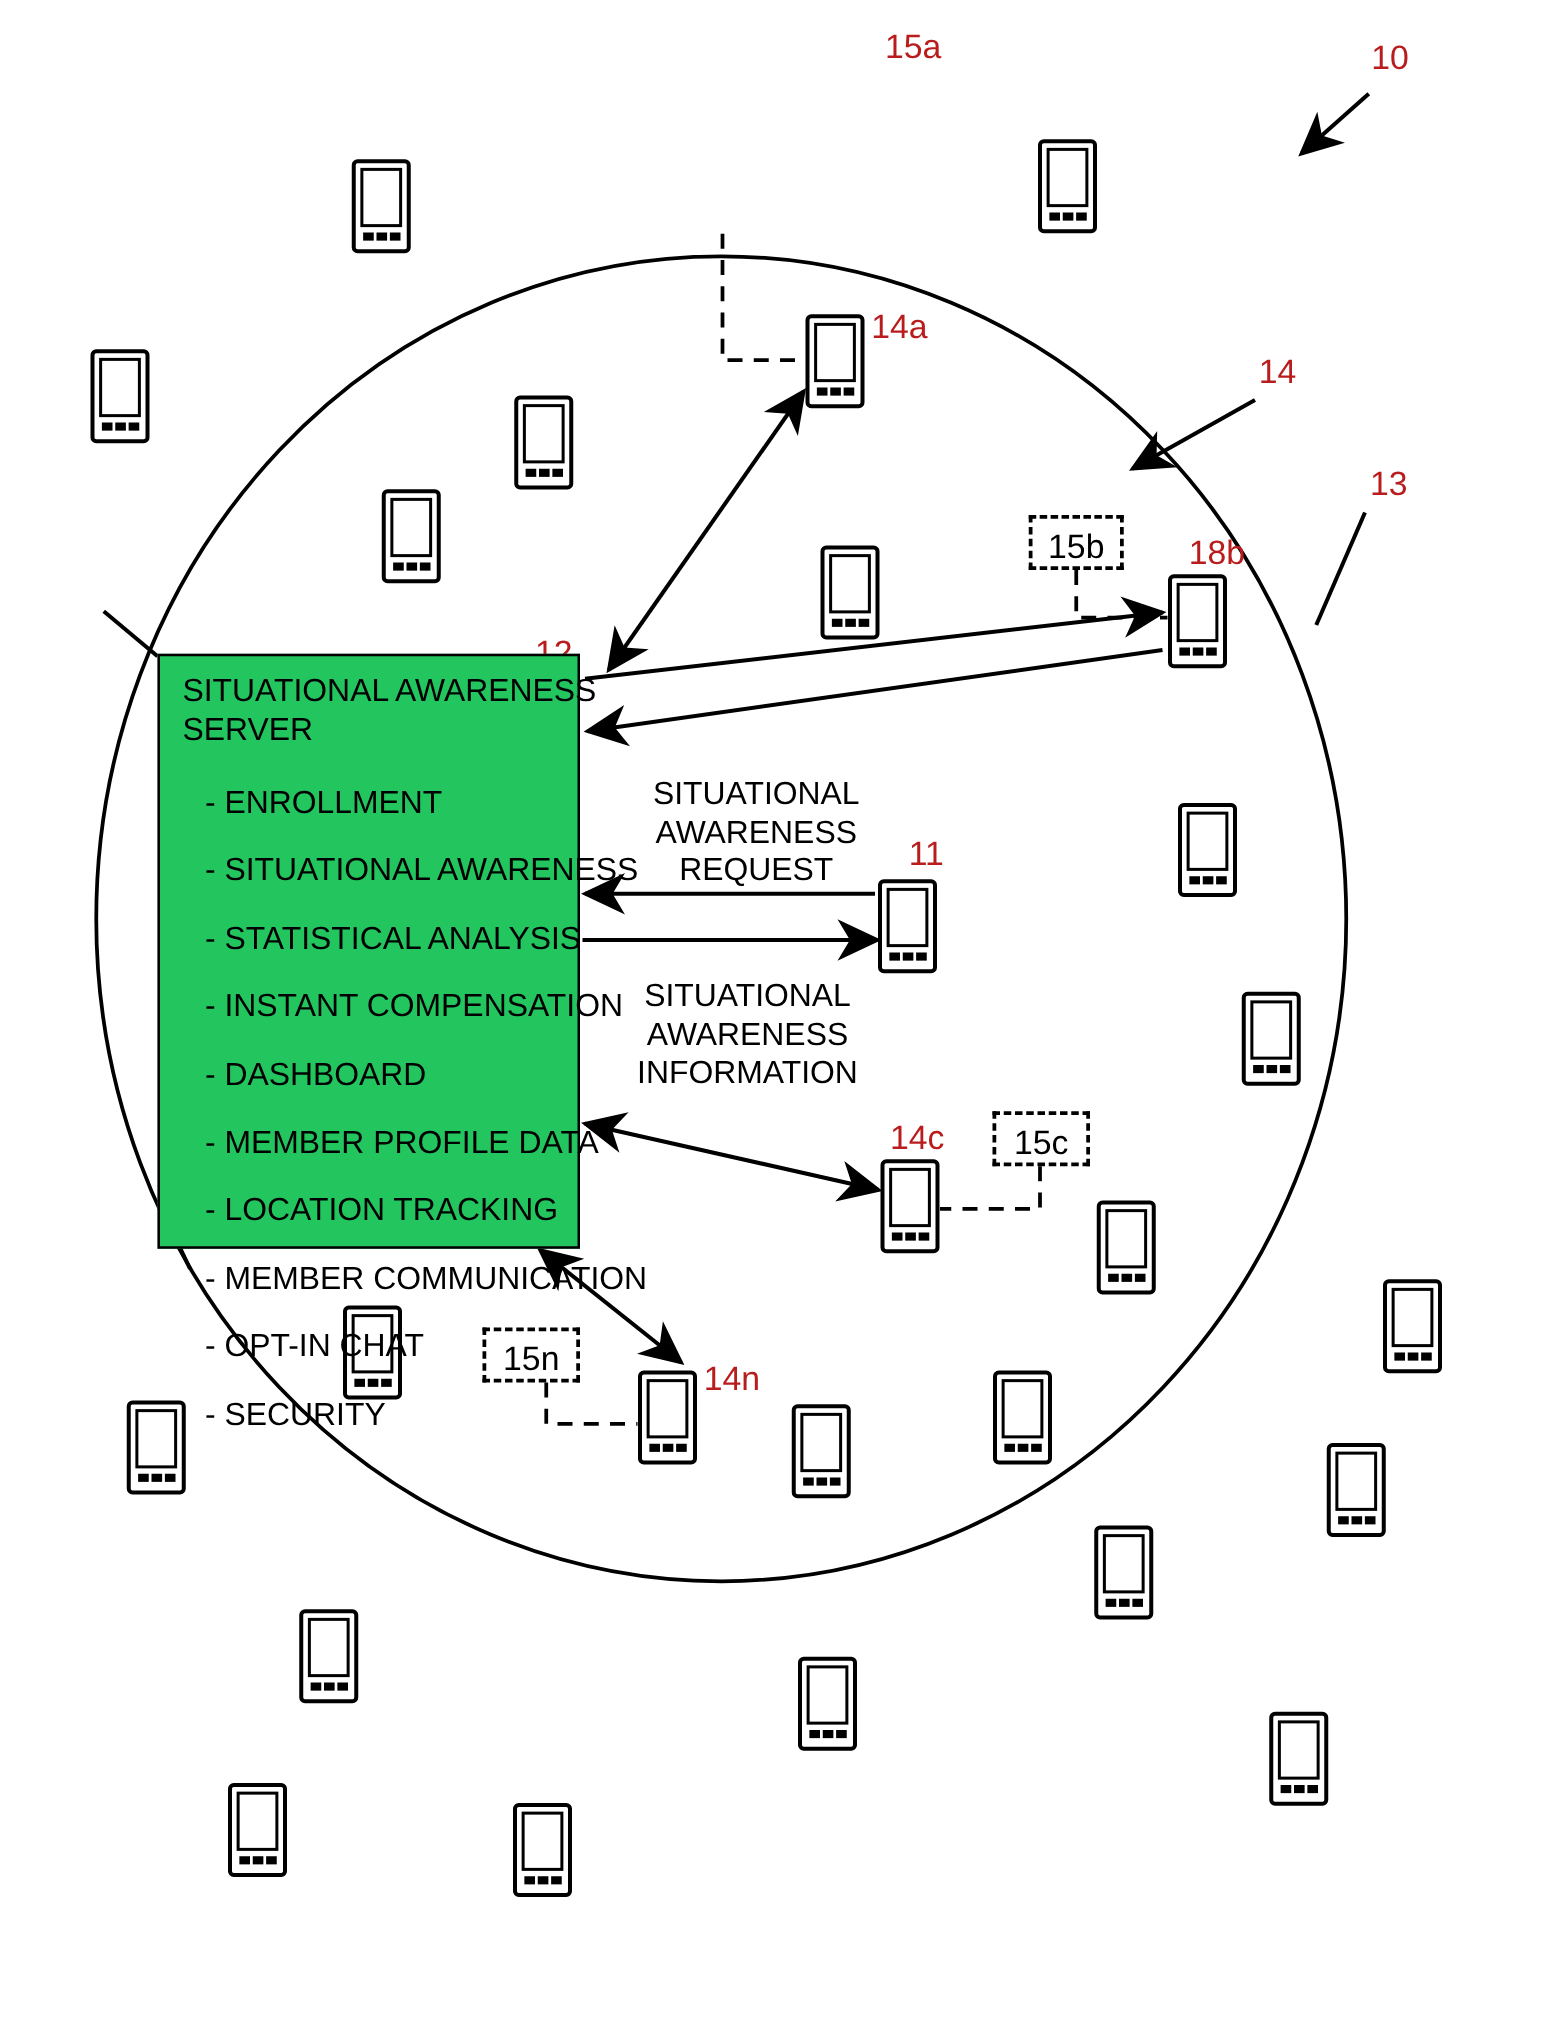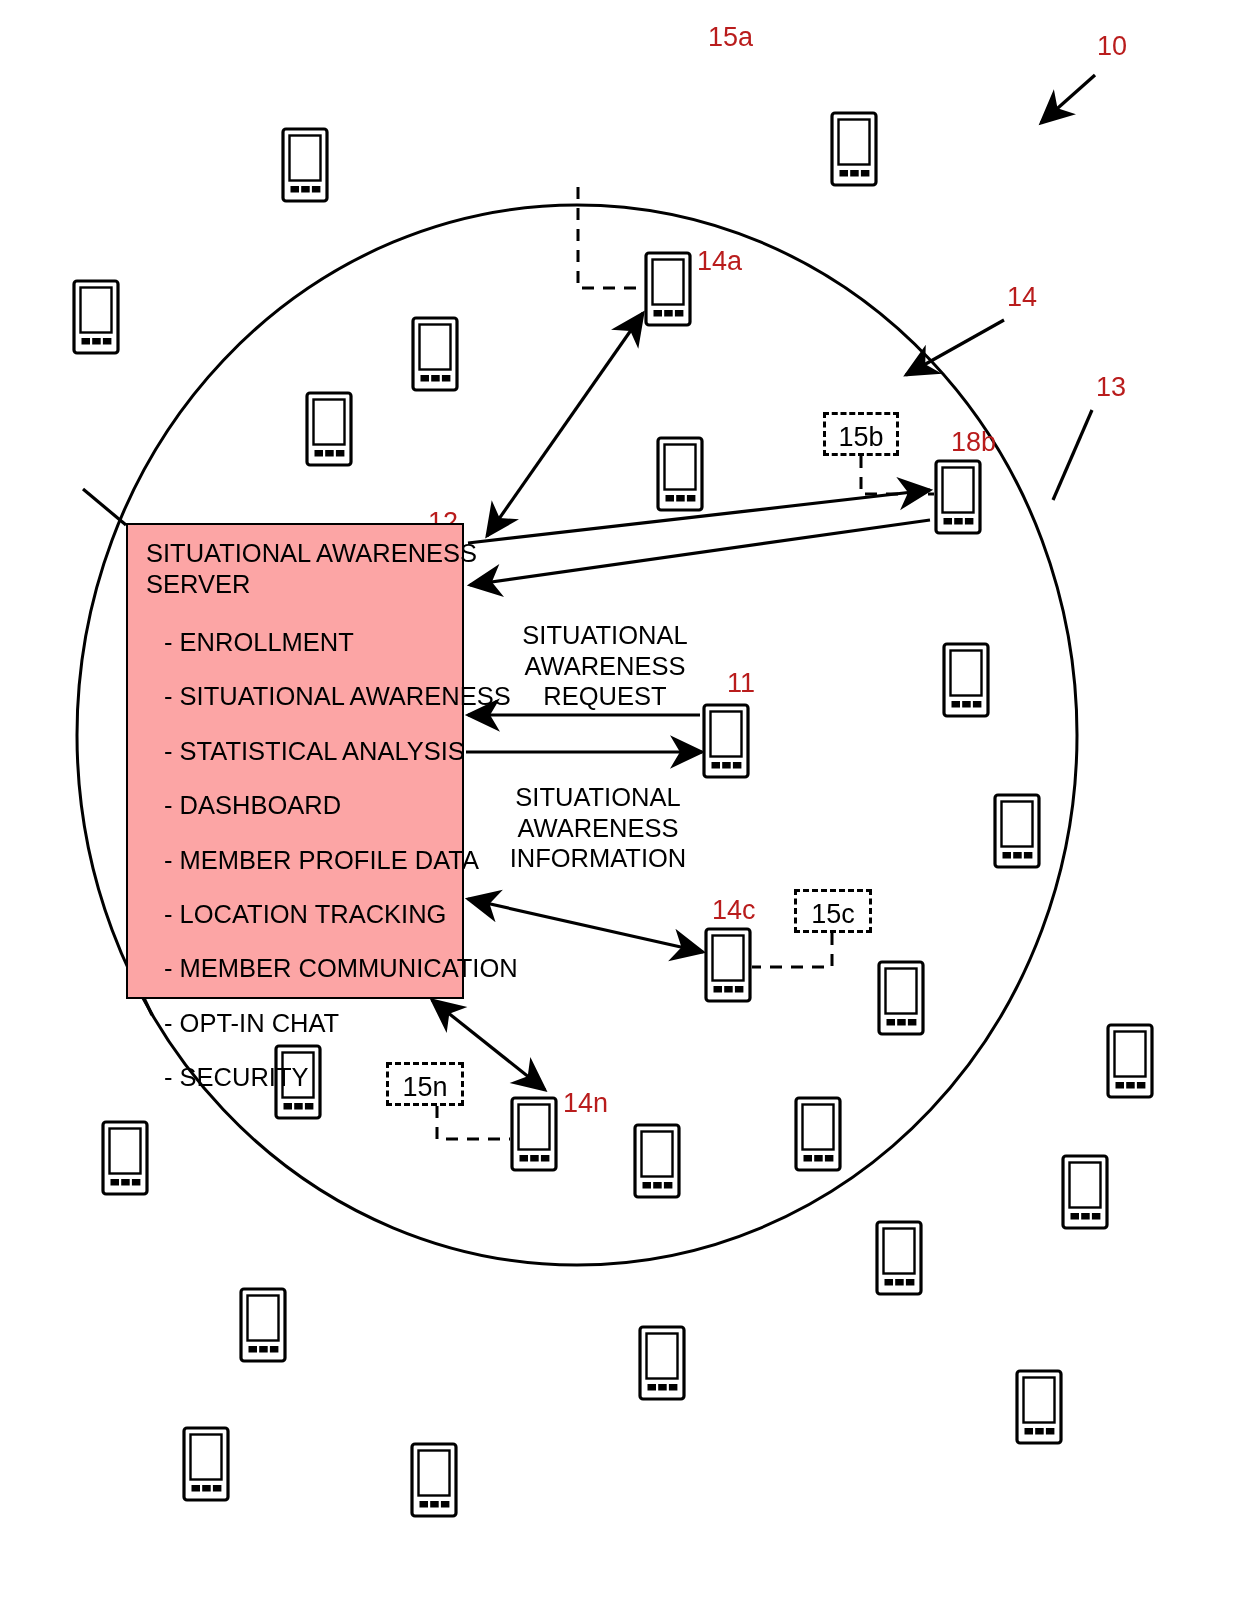--- a/index.html
+++ b/index.html
@@ -2,21 +2,21 @@
 <html><head>
 <meta charset="utf-8">
 <style>
   html,body{margin:0;padding:0;background:#ffffff;}
   body{width:1240px;height:1624px;position:relative;overflow:hidden;
        font-family:"Liberation Sans", sans-serif;color:#000;}
   #stage{position:absolute;left:0;top:0;width:1240px;height:1624px;}
   svg{position:absolute;left:0;top:0;width:1240px;height:1624px;}
   .lbl{position:absolute;font-size:27px;line-height:1;color:#b91c1c;white-space:nowrap;}
   .srvbox{position:absolute;left:126px;top:523px;width:338px;height:476px;
-          border:2.5px solid #000;background:#fca5a5;box-sizing:border-box;}
+          border:2.5px solid #000;background:#22c55e;box-sizing:border-box;}
   .srvbox .title{position:absolute;left:18px;top:13px;font-size:25.5px;line-height:31px;white-space:nowrap;}
   .srvlist{position:absolute;left:36px;top:78px;margin:0;padding:0;list-style:none;}
   .srvlist li{font-size:25.5px;line-height:30.4px;white-space:nowrap;margin-top:24px;}
   .dbox{position:absolute;border:3px dashed #000;box-sizing:border-box;
         display:flex;align-items:flex-end;justify-content:center;font-size:27px;}
   .dbox.topbox{justify-content:flex-start;align-items:flex-start;}
   .dlist{position:absolute;left:20px;top:14px;font-size:26px;line-height:30.5px;white-space:nowrap;}
   .msg{position:absolute;font-size:25.5px;line-height:30.5px;text-align:center;white-space:nowrap;}
 </style>
 </head>
@@ -121,20 +121,21 @@
   <div class="lbl" style="left:428px;top:509px;">12</div>
   <div class="srvbox">
     <div class="title">
       <div>SITUATIONAL AWARENESS</div>
       <div>SERVER</div>
     </div>
     <ul class="srvlist">
       <li>- ENROLLMENT</li>
       <li>- SITUATIONAL AWARENESS</li>
       <li>- STATISTICAL ANALYSIS</li>
+      <li>- INSTANT COMPENSATION</li>
       <li>- DASHBOARD</li>
       <li>- MEMBER PROFILE DATA</li>
       <li>- LOCATION TRACKING</li>
       <li>- MEMBER COMMUNICATION</li>
       <li>- OPT-IN CHAT</li>
       <li>- SECURITY</li>
     </ul>
   </div>
 
   <div class="dbox" style="left:823px;top:412px;width:76px;height:44px;">

